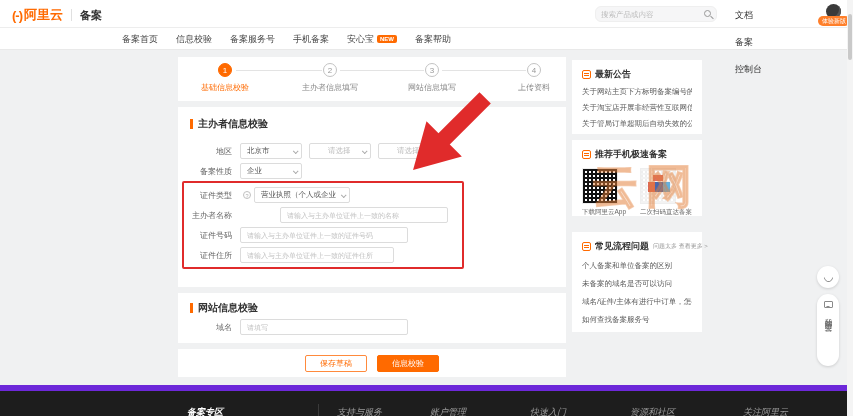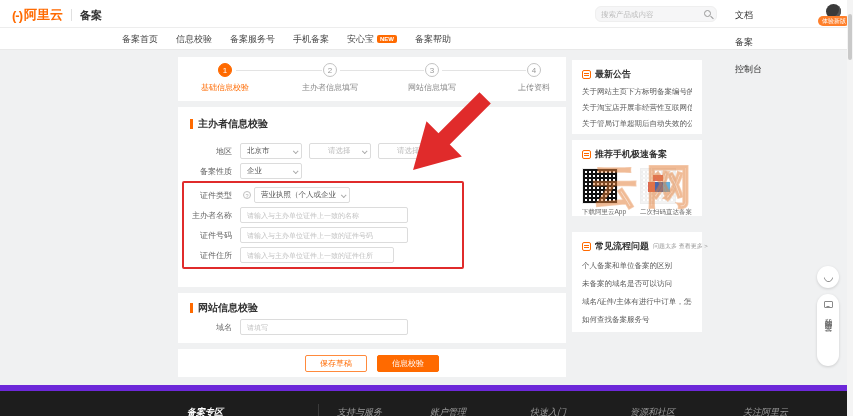--- a/index.html
+++ b/index.html
@@ -205,21 +205,21 @@
 
     <div class="frow" style="top:80px;">
       <span class="flabel">证件类型</span>
       <span class="q-icon">?</span>
       <div class="sel" style="width:96px;margin-left:3px;">
         <span class="sel-val">营业执照（个人或企业）</span>
         <span class="caret"></span>
       </div>
     </div>
 
-    <div class="frow" style="top:100px;">
+    <div class="frow" style="top:100px;gap:40px;">
       <span class="flabel">主办者名称</span>
       <input class="tinput" style="width: 168px;" placeholder="请输入与主办单位证件上一致的名称">
     </div>
 
     <div class="frow" style="top:120px;">
       <span class="flabel">证件号码</span>
       <input class="tinput" style="width: 168px;" placeholder="请输入与主办单位证件上一致的证件号码">
     </div>
 
     <div class="frow" style="top:140px;">

